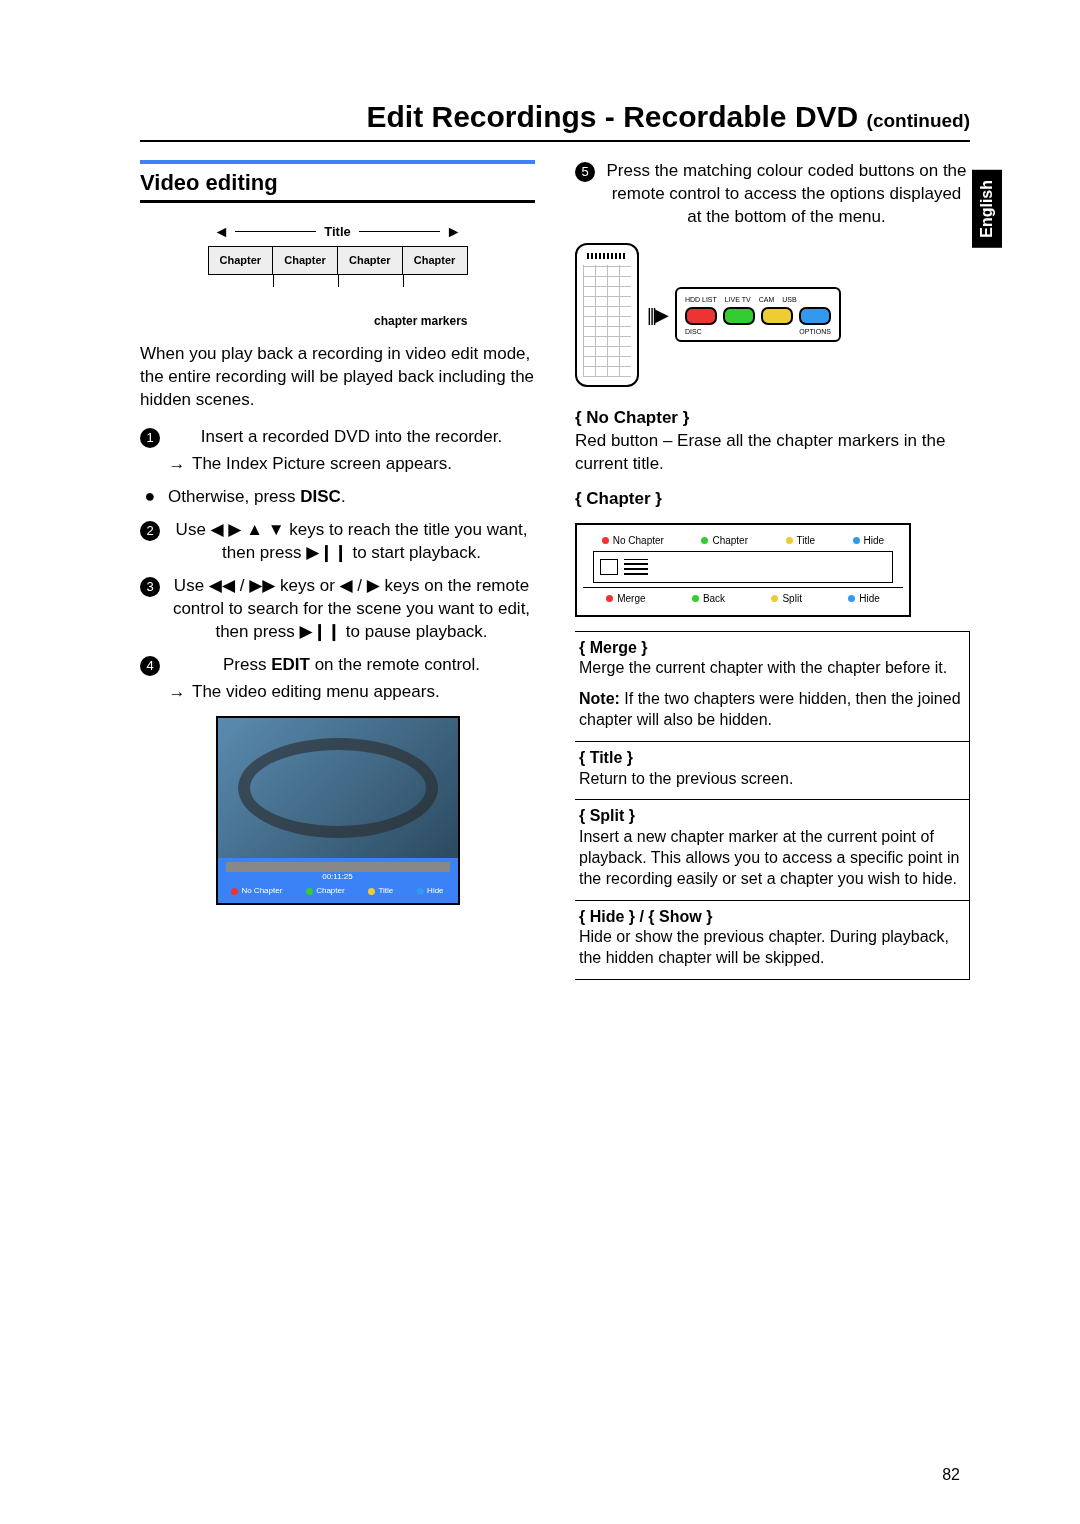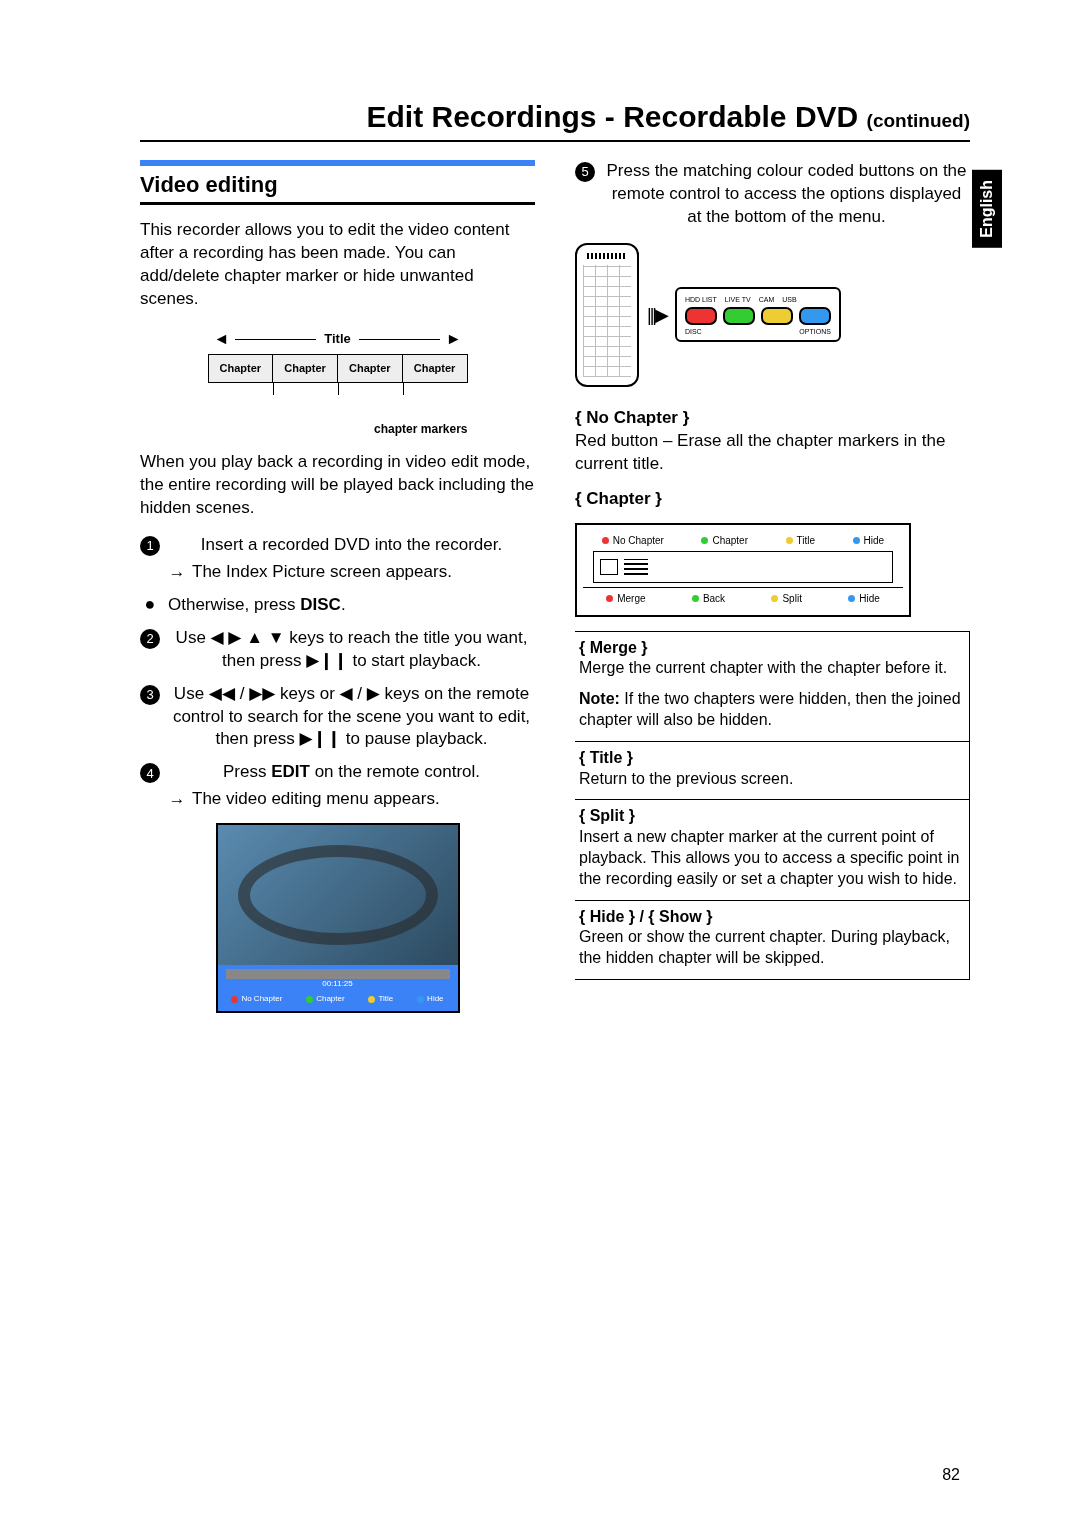--- a/index.html
+++ b/index.html
@@ -34,21 +34,21 @@
   }
   .col {
     flex: 1;
     font-size: 17px;
     line-height: 1.35;
   }
 
   .section-heading {
     font-size: 22px;
     font-weight: bold;
-    border-top: 6px solid #3b82f6;
+    border-top: 4px solid #3b82f6;
     padding-top: 4px;
     margin: 0 0 2px 0;
   }
   .section-rule {
     border-top: 3px solid #000;
     margin-bottom: 14px;
   }
 
   .para { margin: 0 0 14px 0; }
 
@@ -328,21 +328,20 @@
     <span class="cont">(continued)</span>
   </div>
 
   <div class="columns">
 
     <div class="col">
 
       <div class="section-heading">Video editing</div>
       <div class="section-rule"></div>
 
-      <p class="para">This recorder allows you to edit the video content after a recording has been made. You can add/delete chapter marker or hide unwanted scenes.</p>
 
       <div class="title-diagram">
         <div class="title-row">
           <span class="arr">◄</span>
             <span class="line"></span>
           <span style="margin:0 8px;">Title</span>
           <span class="line"></span>
             <span class="arr">►</span>
         </div>
         <div class="chapter-row">
@@ -522,21 +521,21 @@
         <div class="cell-row">
           <div class="opt-term">{ Title }</div>
           <div>Return to the previous screen.</div>
         </div>
         <div class="cell-row">
           <div class="opt-term">{ Split }</div>
           <div>Insert a new chapter marker at the current point of playback. This allows you to access a specific point in the recording easily or set a chapter you wish to hide.</div>
         </div>
         <div class="cell-row">
           <div class="opt-term">{ Hide } / { Show }</div>
-          <div>Green or show the current chapter. During playback, the hidden chapter will be skipped.</div>
+          <div>Hide or show the previous chapter. During playback, the hidden chapter will be skipped.</div>
         </div>
       </div>
 
     </div>
   </div>
 </div>
 
 <div class="page-num">82</div>
 
 </body></html>

